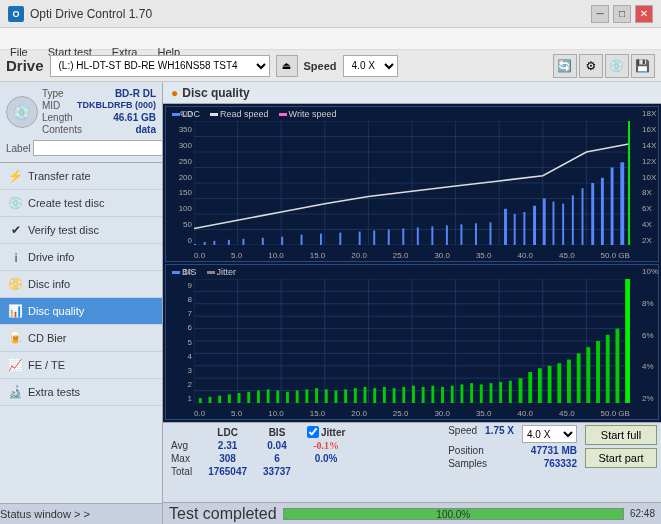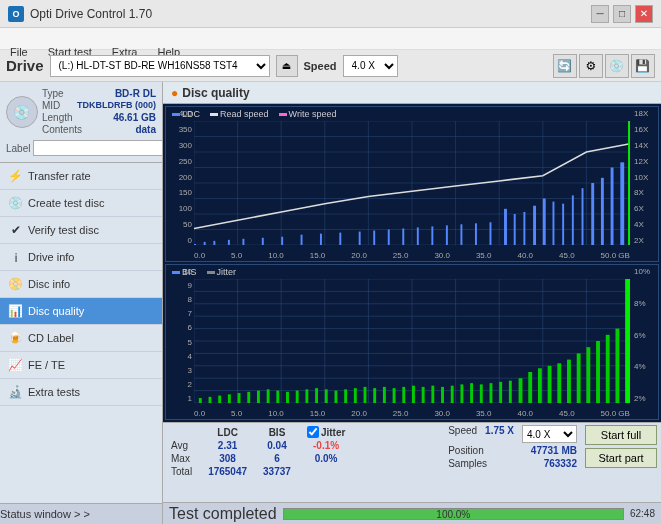--- a/index.html
+++ b/index.html
@@ -76,38 +76,38 @@
     .legend-dot { width: 8px; height: 3px; }
     .legend-dot.ldc { background: #5588ff; }
     .legend-dot.read { background: #e0e0e0; }
     .legend-dot.write { background: #ff66cc; }
     .legend-dot.bis { background: #5588ff; }
     .legend-dot.jitter { background: #888; }
 
     
     .y-axis-left { position: absolute; left: 0; top: 0; bottom: 16px; width: 28px; display: flex; flex-direction: column; justify-content: space-between; padding: 2px 2px 0 2px; }
     .y-label { font-size: 8px; color: #aaa; text-align: right; }
-    .y-axis-right { position: absolute; right: 0; top: 0; bottom: 16px; width: 28px; display: flex; flex-direction: column; justify-content: space-between; padding: 2px 2px 0 4px; }
+    .y-axis-right { position: absolute; right: 0; top: 0; bottom: 16px; width: 28px; display: flex; flex-direction: column; justify-content: space-between; padding: 2px 2px 0 12px; }
     .y-label-right { font-size: 8px; color: #aaa; text-align: left; }
 
     
     .x-axis { position: absolute; bottom: 0; left: 28px; right: 28px; display: flex; justify-content: space-between; padding: 0 0 1px 0; }
     .x-label { font-size: 8px; color: #aaa; }
 
     
     .chart-svg { position: absolute; left: 28px; right: 28px; top: 14px; bottom: 16px; }
 
     
     .stats-bar { background: #d8e0ec; border-top: 1px solid #aaa; padding: 2px 4px; display: flex; align-items: flex-start; gap: 8px; }
     .stats-table { flex: 1; }
     .stats-table table { border-collapse: collapse; font-size: 10px; }
     .stats-table th { color: #333; font-weight: bold; padding: 1px 12px 1px 4px; text-align: center; }
     .stats-table td { color: #1a3a9a; padding: 1px 12px 1px 4px; text-align: center; font-weight: bold; }
     .stats-table td.label { color: #333; font-weight: normal; text-align: left; }
-    .stats-table td.negative { color: #ee4444; }
+    .stats-table td.negative { color: #ee4444; font-family: Liberation Serif, serif; }
 
     .speed-info { display: flex; flex-direction: column; gap: 2px; font-size: 10px; }
     .speed-row { display: flex; justify-content: space-between; gap: 8px; }
     .speed-row .slabel { color: #333; }
     .speed-row .svalue { color: #1a3a9a; font-weight: bold; }
     .speed-select-sm { height: 18px; font-size: 10px; border: 1px solid #aaa; background: white; width: 55px; }
 
     .start-btns { display: flex; flex-direction: column; gap: 3px; margin-left: auto; }
     .start-btn { background: #e0e8d0; border: 1px solid #889a70; font-size: 11px; padding: 2px 8px; cursor: pointer; width: 72px; text-align: center; height: 20px; }
 
@@ -214,21 +214,21 @@
       <div class="nav-item">
         <span class="nav-item-icon">📀</span>
         <span class="nav-item-label">Disc info</span>
       </div>
       <div class="nav-item active">
         <span class="nav-item-icon">📊</span>
         <span class="nav-item-label">Disc quality</span>
       </div>
       <div class="nav-item">
         <span class="nav-item-icon">🍺</span>
-        <span class="nav-item-label">CD Label</span>
+        <span class="nav-item-label">CD Bier</span>
       </div>
       <div class="nav-item">
         <span class="nav-item-icon">📈</span>
         <span class="nav-item-label">FE / TE</span>
       </div>
       <div class="nav-item">
         <span class="nav-item-icon">🔬</span>
         <span class="nav-item-label">Extra tests</span>
       </div>
     </div>

